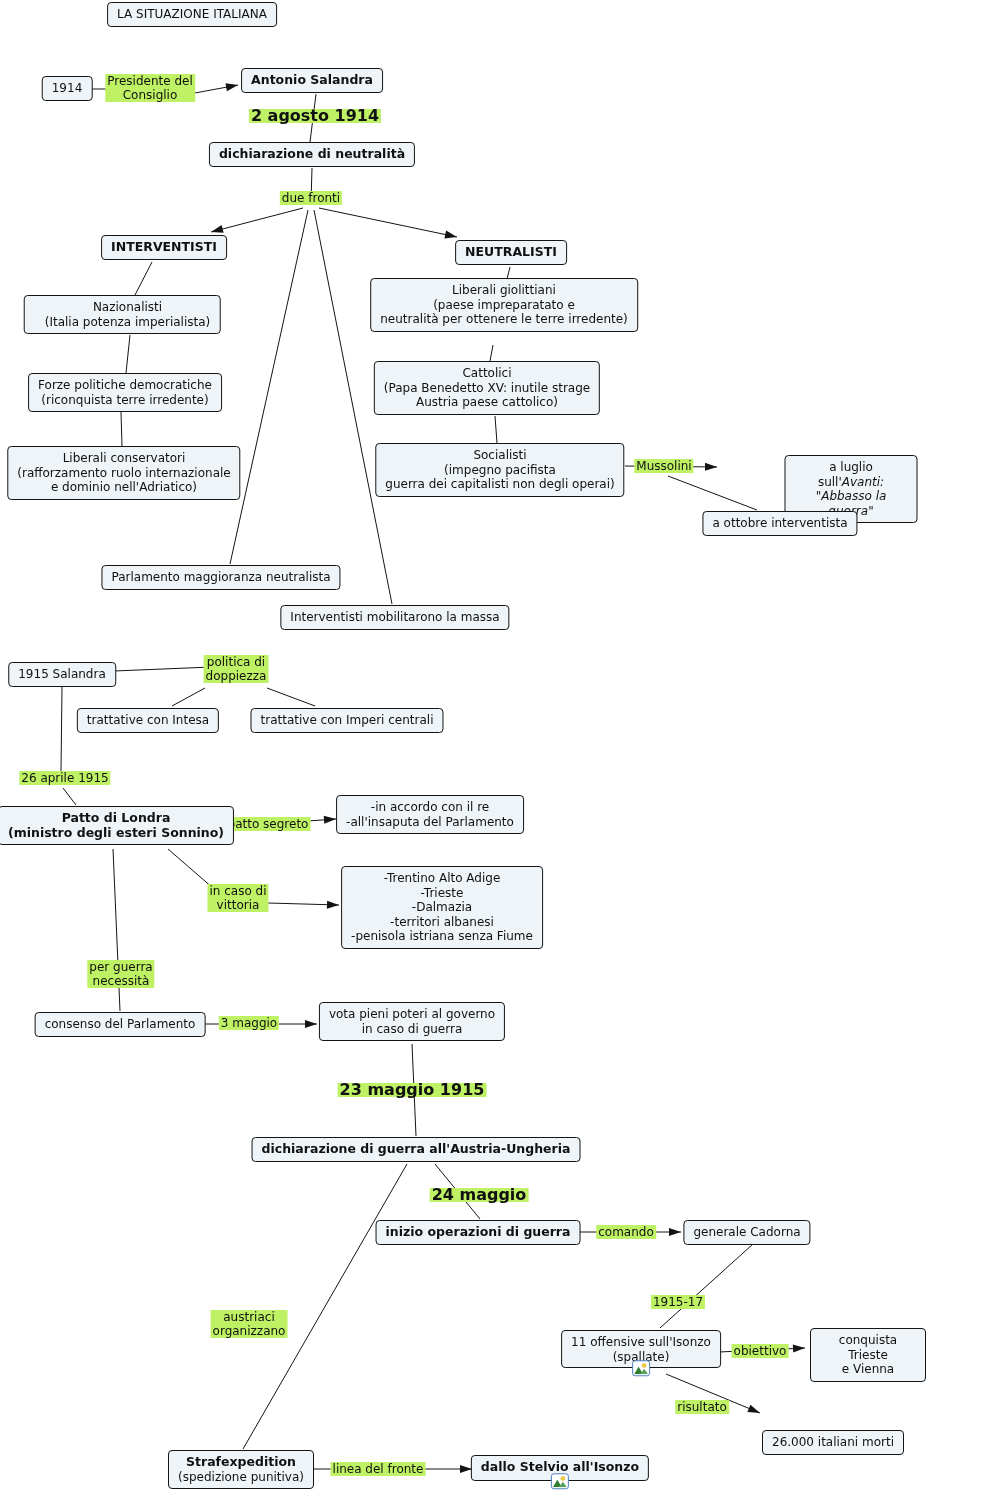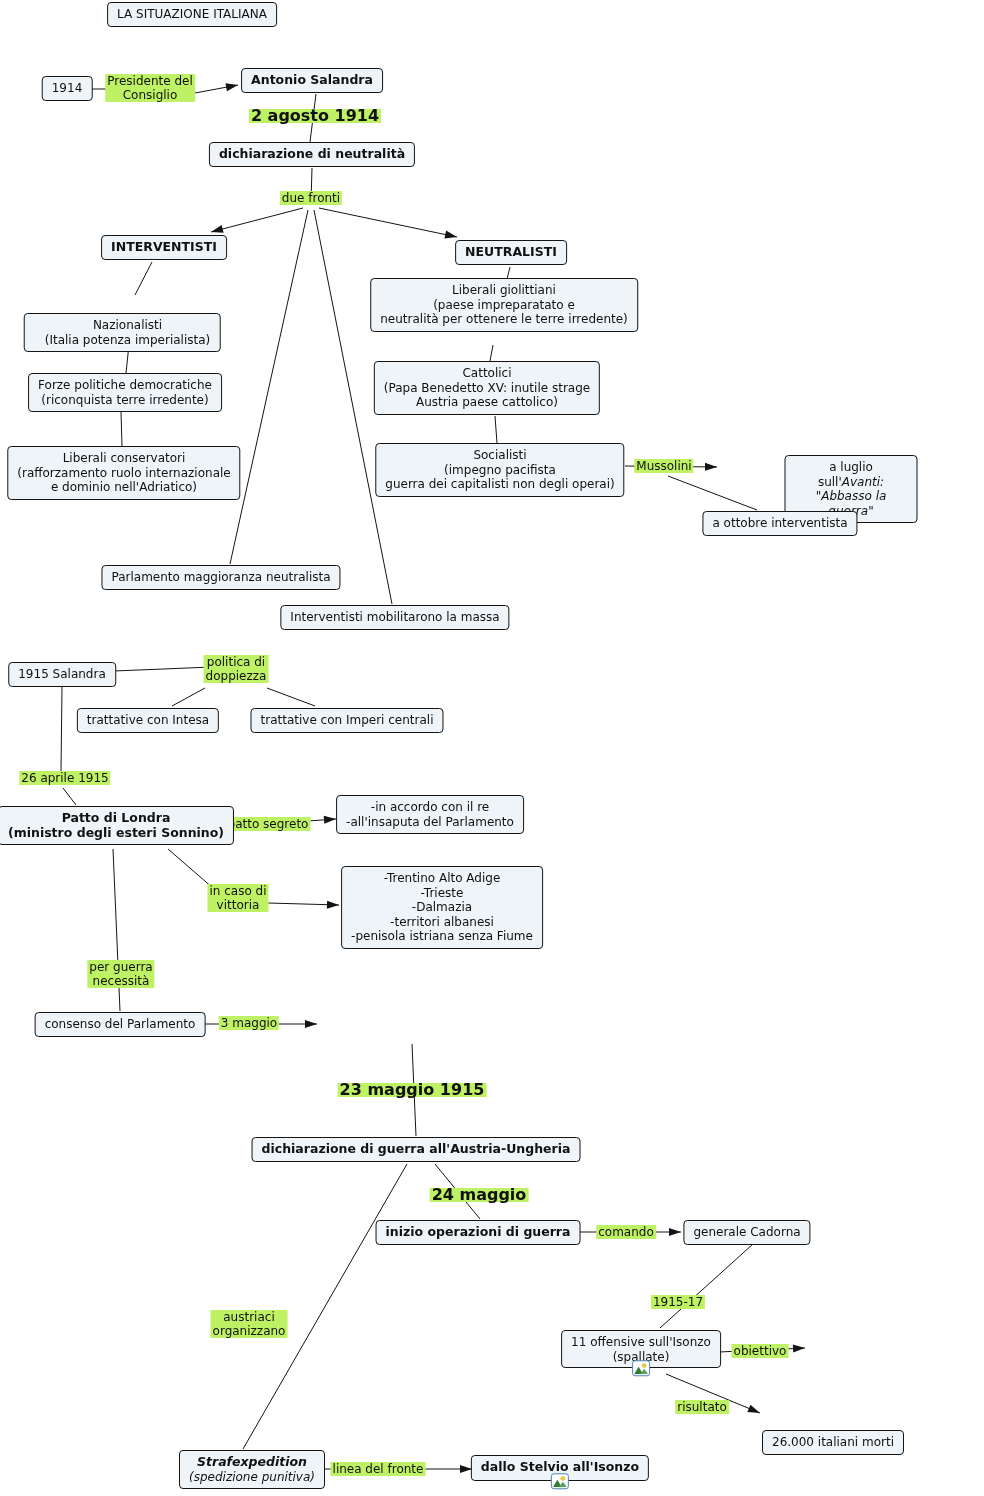--- a/index.html
+++ b/index.html
@@ -121,21 +121,21 @@
   <div class="lbl" style="left:249px; top:1310px;">austriaci
 organizzano</div>
   <div class="lbl" style="left:378px; top:1462px;">linea del fronte</div>
 
   <div class="node" style="left:192px; top:2px;">LA SITUAZIONE ITALIANA</div>
   <div class="node" style="left:67px;  top:76px;">1914</div>
   <div class="node bold" style="left:312px; top:68px;">Antonio Salandra</div>
   <div class="node bold" style="left:312px; top:142px;">dichiarazione di neutralità</div>
   <div class="node bold" style="left:164px; top:235px;">INTERVENTISTI</div>
   <div class="node bold" style="left:511px; top:240px;">NEUTRALISTI</div>
-  <div class="node" style="left:122px; top:313px;padding-left:20px;">Nazionalisti
+  <div class="node" style="left:122px; top:295px;padding-left:20px;">Nazionalisti
 (Italia potenza imperialista)</div>
   <div class="node" style="left:125px; top:373px;">Forze politiche democratiche
 (riconquista terre irredente)</div>
   <div class="node" style="left:124px; top:446px;">Liberali conservatori
 (rafforzamento ruolo internazionale
 e dominio nell'Adriatico)</div>
   <div class="node" style="left:504px; top:278px;">Liberali giolittiani
 (paese impreparatato e
 neutralità per ottenere le terre irredente)</div>
   <div class="node" style="left:487px; top:361px;">Cattolici
@@ -154,35 +154,39 @@
   <div class="node bold" style="left:116px; top:806px;">Patto di Londra
 (ministro degli esteri Sonnino)</div>
   <div class="node" style="left:430px; top:795px;">-in accordo con il re
 -all'insaputa del Parlamento</div>
   <div class="node" style="left:442px; top:866px;">-Trentino Alto Adige
 -Trieste
 -Dalmazia
 -territori albanesi
 -penisola istriana senza Fiume</div>
   <div class="node" style="left:120px; top:1012px;">consenso del Parlamento</div>
+  <div class="node" style="left:412px; top:1002px;">vota pieni poteri al governo
+in caso di guerra</div>
   <div class="node bold" style="left:416px; top:1137px;">dichiarazione di guerra all'Austria-Ungheria</div>
   <div class="node bold" style="left:478px; top:1220px;">inizio operazioni di guerra</div>
   <div class="node" style="left:747px; top:1220px;">generale Cadorna</div>
 
   <div class="node" style="left:641px; top:1330px; padding-bottom:3px;"><span>11 offensive sull'Isonzo
 (spallate)</span><span class="img-icon"><svg width="14" height="12" viewBox="0 0 14 12">
           <rect x="0" y="0" width="14" height="12" fill="#ffffff"></rect>
           <circle cx="10" cy="3.2" r="2" fill="#f3d13b" stroke="#caa42a" stroke-width="0.5"></circle>
           <polygon points="0,12 4.5,4.5 9,12" fill="#2e7d32"></polygon>
           <polygon points="6,12 10,6.5 14,12" fill="#57a05a"></polygon>
         </svg></span></div>
 
+  <div class="node" style="left:868px; top:1328px;">conquista Trieste
+e Vienna</div>
   <div class="node" style="left:833px; top:1402px;margin-top:28px;">26.000 italiani morti</div>
 
-  <div class="node" style="left:252px; top:1450px;font-style:italic;"><span style="font-weight:bold; font-size:12.5px; display:block;">Strafexpedition</span><span class="sub">(spedizione punitiva)</span></div>
+  <div class="node" style="left:241px; top:1450px;"><span style="font-weight:bold; font-size:12.5px; display:block;">Strafexpedition</span><span class="sub">(spedizione punitiva)</span></div>
 
   <div class="node bold" style="left:560px; top:1455px; padding-bottom:5px;"><span>dallo Stelvio all'Isonzo</span><span class="img-icon"><svg width="14" height="12" viewBox="0 0 14 12">
           <rect x="0" y="0" width="14" height="12" fill="#ffffff"></rect>
           <circle cx="10" cy="3.2" r="2" fill="#f3d13b" stroke="#caa42a" stroke-width="0.5"></circle>
           <polygon points="0,12 4.5,4.5 9,12" fill="#2e7d32"></polygon>
           <polygon points="6,12 10,6.5 14,12" fill="#57a05a"></polygon>
         </svg></span></div>
 
 </div>
 

